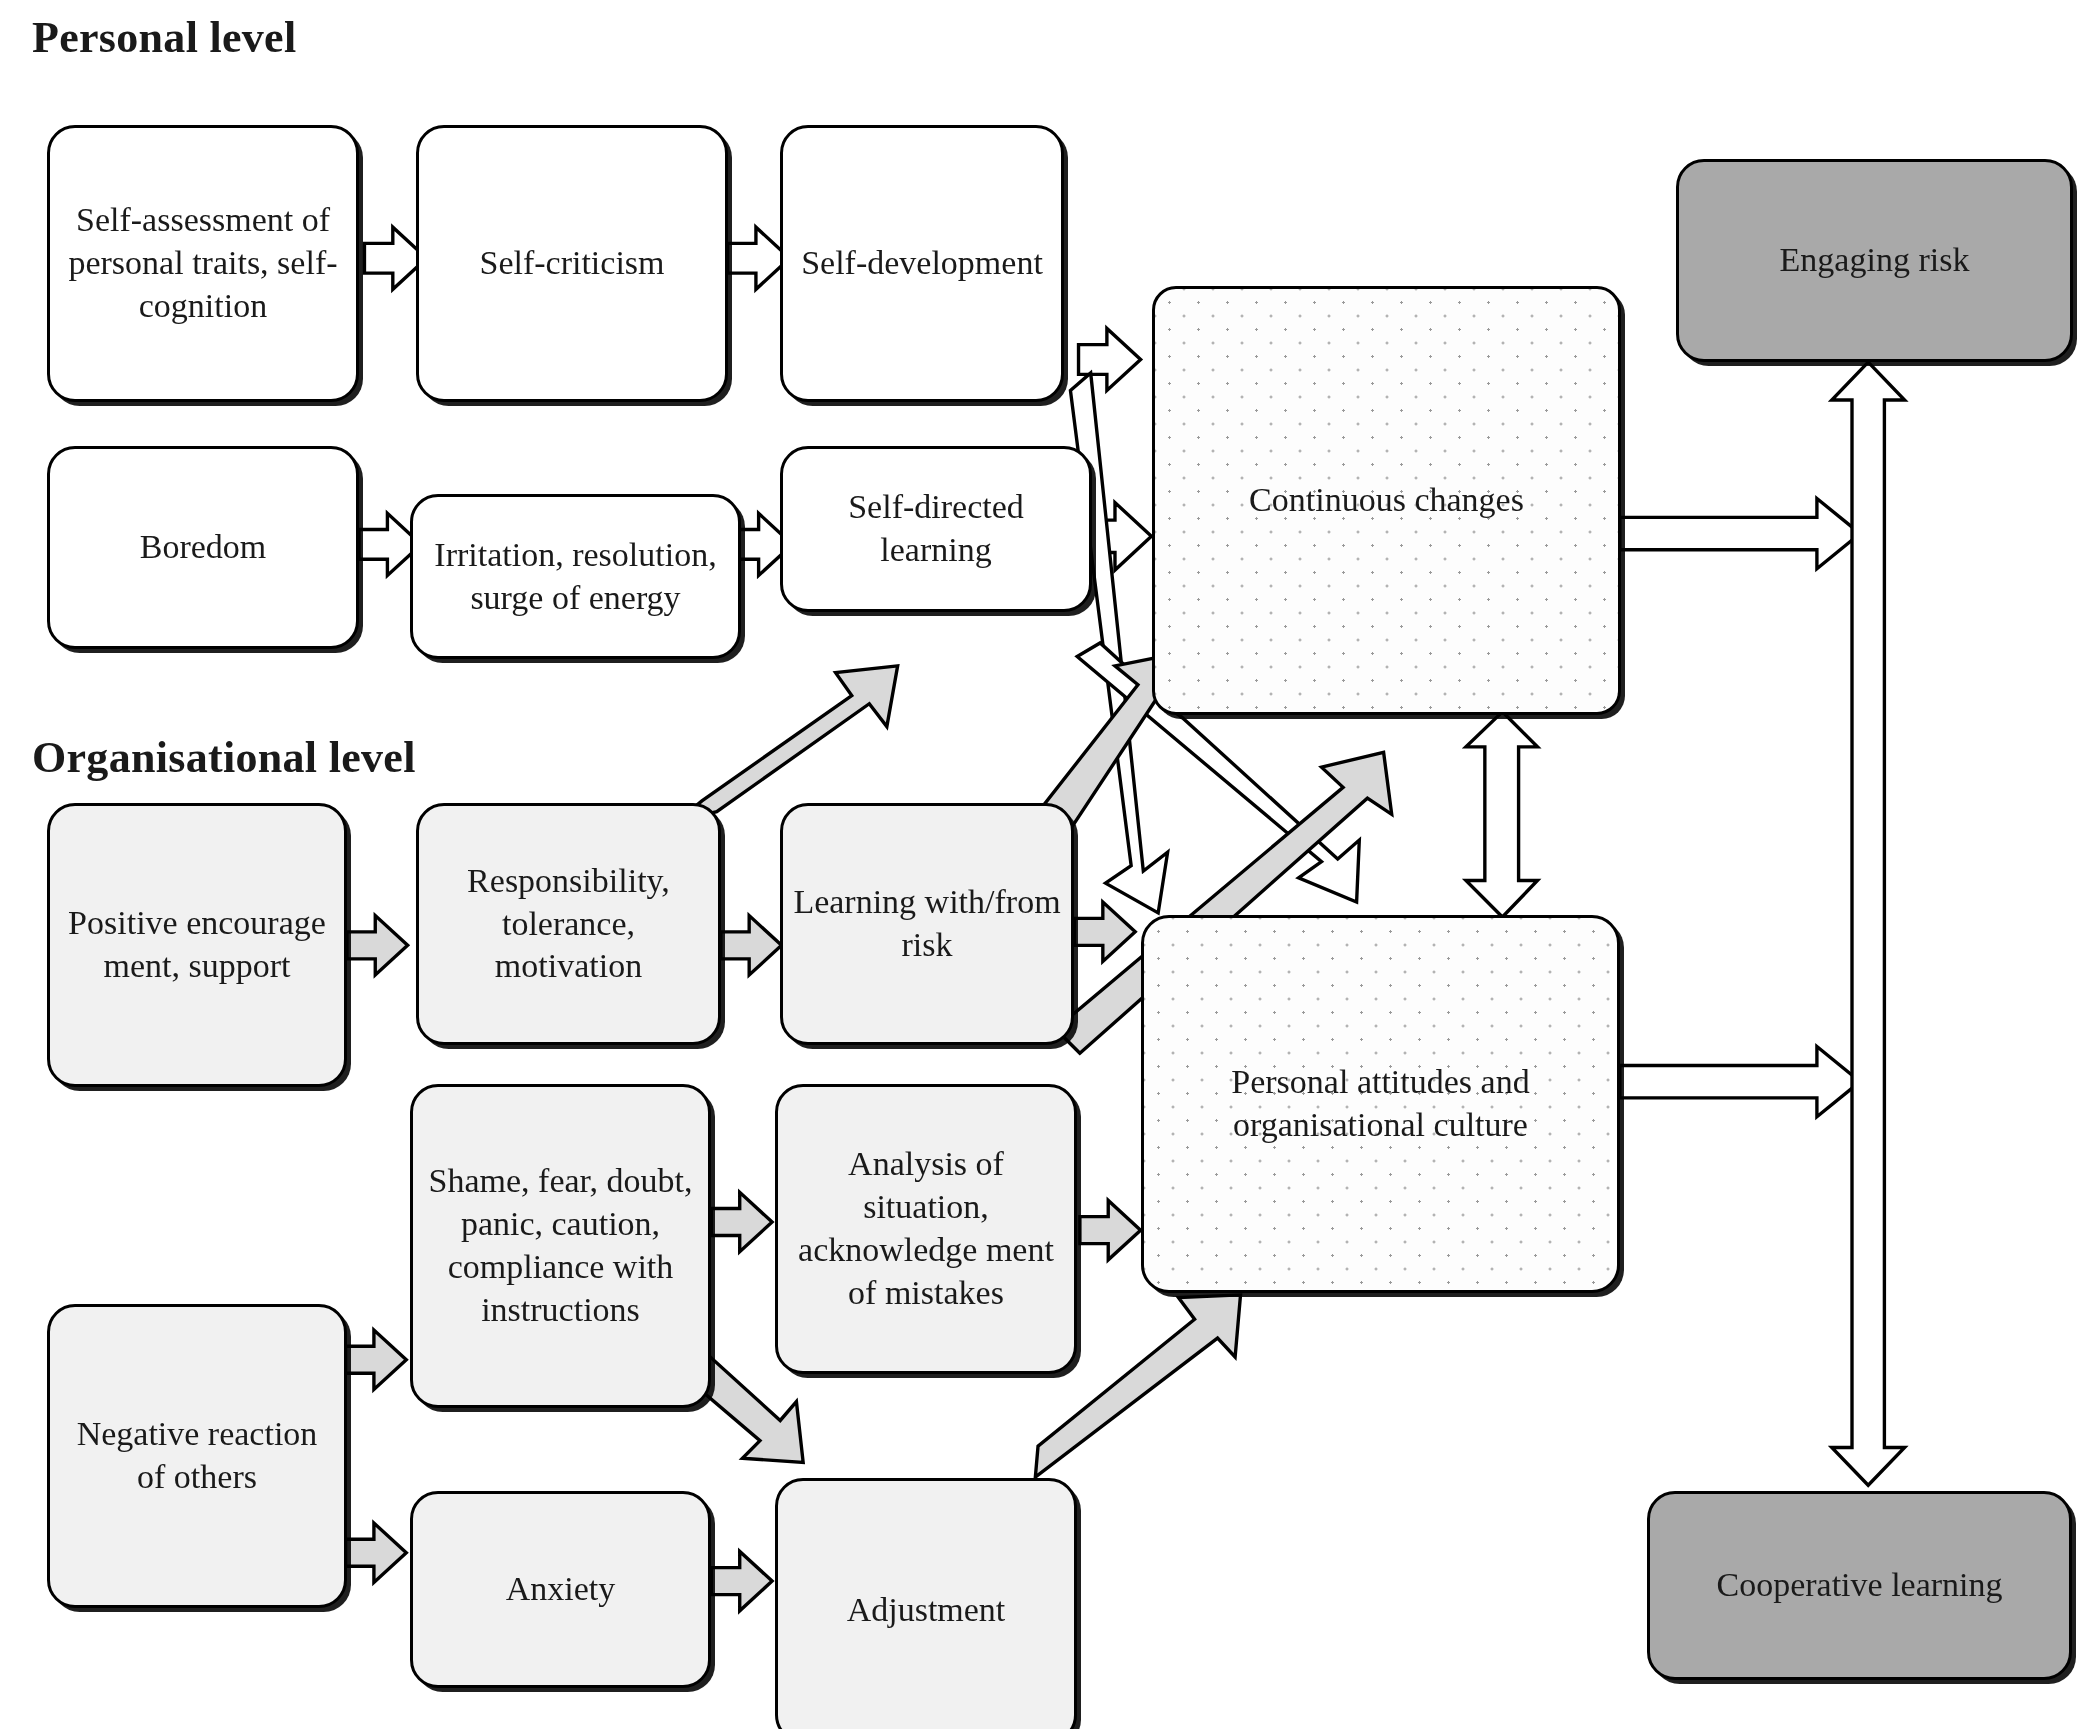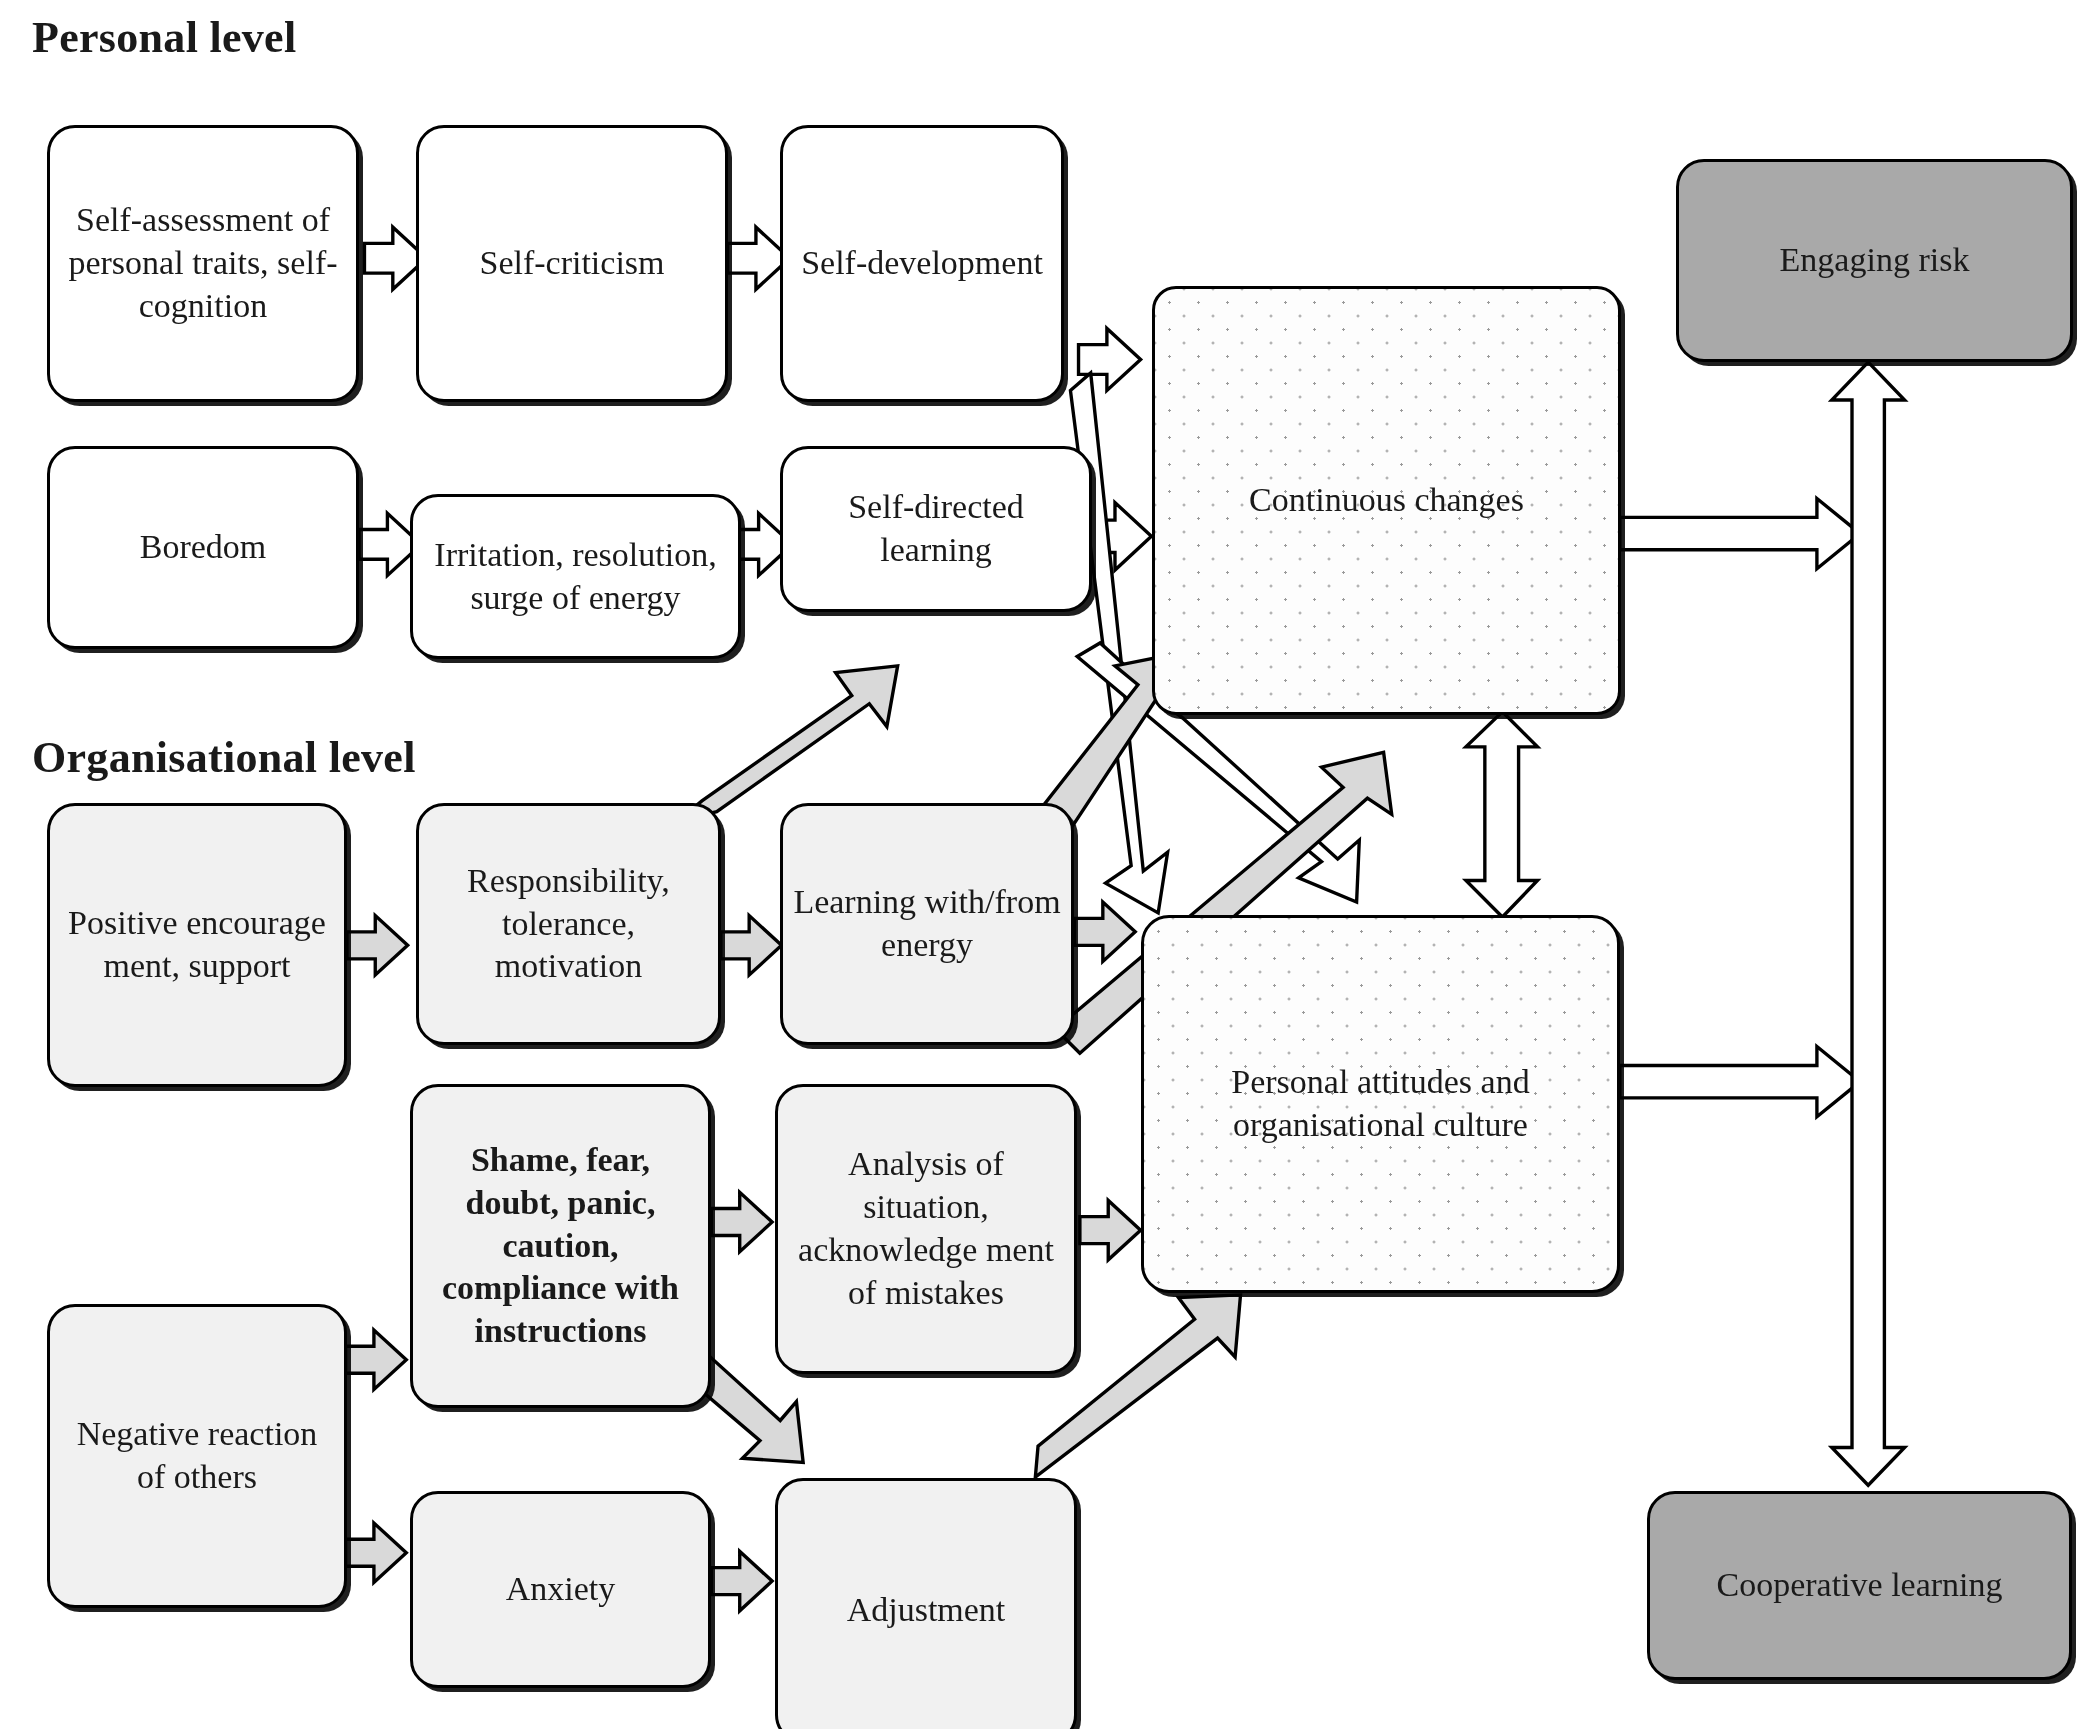--- a/index.html
+++ b/index.html
@@ -187,32 +187,32 @@
 
   <div class="node n-light" style="left:47px; top:803px; width:300px; height:284px;">
     <span class="lbl">Positive encourage ment, support</span>
   </div>
 
   <div class="node n-light" style="left:416px; top:803px; width:305px; height:242px;">
     <span class="lbl">Responsibility, tolerance, motivation</span>
   </div>
 
   <div class="node n-light" style="left:780px; top:803px; width:294px; height:242px;">
-    <span class="lbl">Learning with/from energy</span>
+    <span class="lbl">Learning with/from risk</span>
   </div>
 
   <div class="node n-dotted" style="left:1141px; top:915px; width:479px; height:378px;">
     <span class="lbl">Personal attitudes and organisational culture</span>
   </div>
 
   <div class="node n-light" style="left:47px; top:1304px; width:300px; height:304px;">
     <span class="lbl">Negative reaction of others</span>
   </div>
 
-  <div class="node n-light" style="left:410px; top:1084px; width:301px; height:324px;font-weight:bold;">
+  <div class="node n-light" style="left:410px; top:1084px; width:301px; height:324px;">
     <span class="lbl">Shame, fear, doubt, panic, caution, compliance with instructions</span>
   </div>
 
   <div class="node n-light" style="left:775px; top:1084px; width:302px; height:290px;">
     <span class="lbl">Analysis of situation, acknowledge ment of mistakes</span>
   </div>
 
   <div class="node n-light" style="left:410px; top:1491px; width:301px; height:197px;">
     <span class="lbl">Anxiety</span>
   </div>

